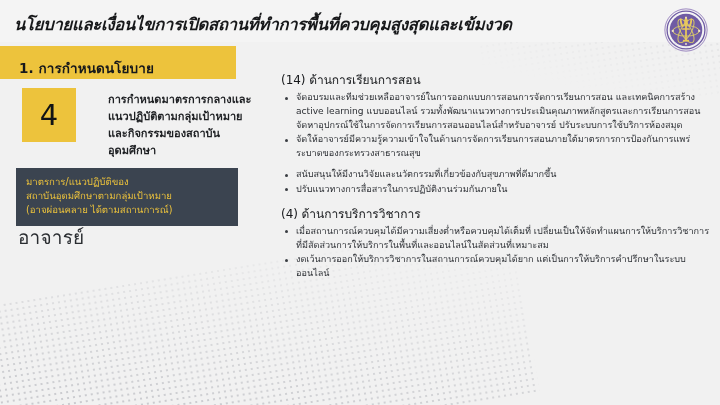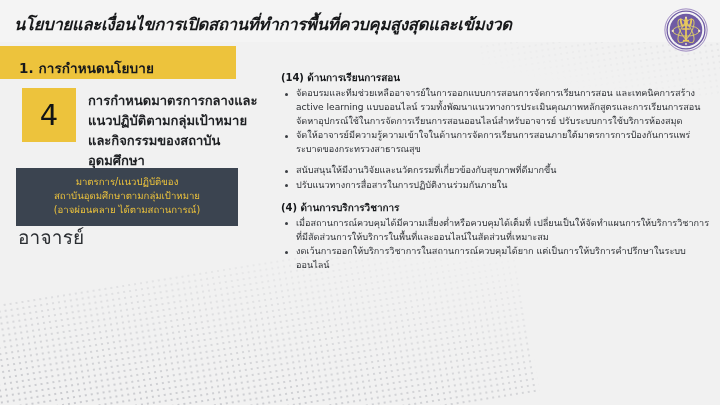--- a/index.html
+++ b/index.html
@@ -94,60 +94,60 @@
     flex:0 0 54px;
     display:flex; align-items:center; justify-content:center;
   }
   #topic-number{
     font-size:29px;
     font-weight:400;
     color:#111315;
     line-height:1;
   }
   #topic-text{
-    font-size:13px;
+    font-size:11px;
     font-weight:700;
     line-height:1.55;
     color:#1d1f22;
     padding-top:3px;
+    margin-left:20px;
   }
 
   #measure-box{
     position:absolute;
     top:168px; left:16px;
     width:222px;
     padding:7px 10px 8px 10px;
     background:#3b4450;
   }
   #measure-box-text{
     font-size:9.6px;
     line-height:1.48;
     color:#edc33c;
     white-space:pre-line;
-    text-align:center;
   }
 
   #target-group{
     position:absolute;
     top:222px; left:18px;
     font-size:19px;
     color:#2a2d31;
     letter-spacing:.2px;
   }
 
   
   #content-column{
     position:absolute;
     top:70px; left:281px;
     width:432px;
   }
   .content-section{ margin-bottom:7px; }
   .section-heading{
-    font-size:10px;
-    font-weight:700;
+    font-size:12px;
+    font-weight:400;
     color:#16181b;
     margin-bottom:2px;
     letter-spacing:-.05px;
   }
   .bullet-list{ list-style:none; }
   .bullet-item{
     position:relative;
     padding-left:15px;
     font-size:9.1px;
     line-height:1.52;

